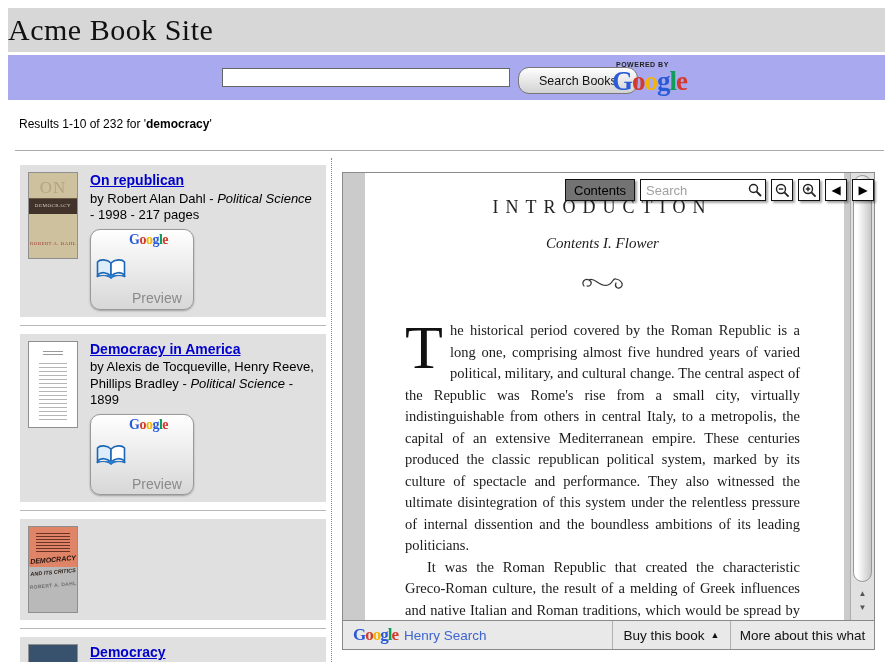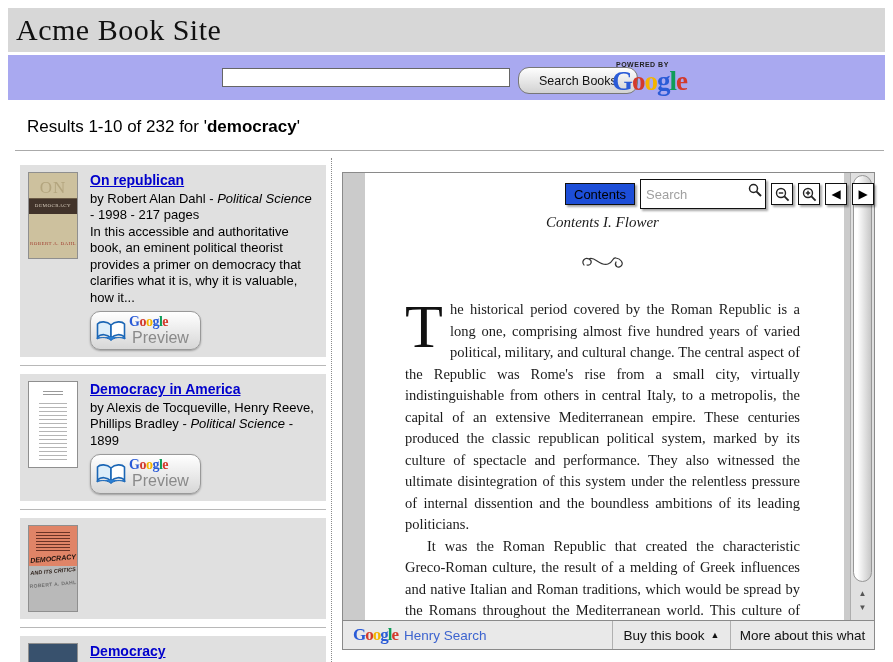--- a/index.html
+++ b/index.html
@@ -4,41 +4,41 @@
 <style>
   * { box-sizing: border-box; margin: 0; padding: 0; }
   html,body { width: 893px; height: 662px; overflow: hidden; background:#fff;
               font-family: "Liberation Sans", sans-serif; }
   .stage { position: relative; width: 893px; height: 662px; background:#fff; }
 
   
   .site-header { position:absolute; left:8px; top:8px; width:877px; height:44px;
                  background:#d7d7d7; display:flex; align-items:center; }
   .site-title { font-family:"Liberation Serif", serif; font-weight:400; font-size:30px;
-                color:#111; padding-left:8px; letter-spacing:.5px; }
+                color:#111; letter-spacing:.5px; }
 
   
   .search-band { position:absolute; left:8px; top:55px; width:877px; height:45px;
                  background:#a9a9f0; }
   .band-input { position:absolute; left:214px; top:13px; width:288px; height:19px;
                 border:1px solid #666; background:#fff; font-size:12px; padding:0 4px; }
   .band-btn { position:absolute; left:510px; top:12px; height:27px; padding:0 20px;
               border:1px solid #777; border-radius:11px;
               background:linear-gradient(#fefefe,#d2d2d2); font-size:12.5px; color:#111;
               cursor:pointer; font-family:"Liberation Sans", sans-serif; }
   .powered { position:absolute; left:604px; top:3px; line-height:1; }
   .powered-label { display:block; font-size:7px; font-weight:bold; letter-spacing:.5px;
                    color:#222; margin:3px 0 0 4px; }
   .glogo { font-family:"Liberation Serif", serif; font-weight:bold; letter-spacing:-1px; }
   .glogo-lg { font-size:27px; }
   .glogo-md { font-size:17px; }
   .glogo-sm { font-size:14px; letter-spacing:-.5px; }
 
   
-  .results-line { position:absolute; left:27px; top:117px; font-size:17px; color:#000; }
+  .results-line { position:absolute; left:19px; top:117px; font-size:12px; color:#000; }
   .results-rule { position:absolute; left:15px; top:150px; width:869px; height:1px;
                   background:#aaa; border:0; }
   .col-rule { position:absolute; left:331px; top:158px; height:504px; width:0;
               border-left:1px dotted #8a8a8a; }
 
   
   .results-col { position:absolute; left:20px; top:165px; width:306px; }
   .result { background:#e0e0e0; padding:7px 8px; display:flex; gap:12px; }
   .result-sep { border-top:1px solid #b8b8b8; margin:8px 0; }
   .thumb { width:50px; flex:0 0 50px; height:87px; border:1px solid #8f8f8f;
@@ -47,21 +47,21 @@
   .result-title { display:inline-block; color:#0000cc; font-weight:bold; font-size:14px;
                   text-decoration:underline; margin-bottom:2px; cursor:pointer; }
   .subject-italic { font-style:italic; }
 
   
   .preview-btn { margin-top:5px; display:inline-flex; align-items:center; gap:3px;
                  padding:3px 11px 3px 5px; border:1px solid #999; border-radius:10px;
                  background:linear-gradient(#ffffff,#d7d7d7);
                  box-shadow:0 1px 2px rgba(0,0,0,.3); cursor:pointer; }
   .preview-txt { line-height:1.05; text-align:left; }
-  .preview-word { display:block; font-size:16px; color:#8a8a8a; margin-left:3px; }
+  .preview-word { display:block; font-size:14px; color:#8a8a8a; margin-left:3px;margin-top:44px; }
 
   
   .cover1 { background:#cdc19e; width:100%; height:100%; display:flex;
             flex-direction:column; align-items:center;
             font-family:"Liberation Serif", serif; }
   .cover1-on { font-size:17px; color:#b3a57e; margin-top:5px; letter-spacing:1px; }
   .cover1-strip { width:100%; background:#41332a; color:#d8cdbd; font-size:5px;
                   letter-spacing:.5px; text-align:center; padding:4px 0 6px;
                   border-top:1px solid #6b5b46; }
   .cover1-author { margin-top:auto; margin-bottom:12px; font-size:5px; color:#a03c2e;
@@ -99,24 +99,24 @@
   .book-author { text-align:center; font-style:italic; font-size:15px; margin-top:17px; }
   .flourish-wrap { text-align:center; margin-top:23px; }
   .book-para { font-size:14.5px; line-height:21.5px; text-align:justify; }
   .p1 { margin-top:25px; }
   .dropcap { float:left; font-size:62px; line-height:49px; padding:3px 7px 0 0; color:#111; }
   .p2 { text-indent:22px; }
 
   
   .viewer-toolbar { position:absolute; top:6px; left:222px; display:flex; gap:5px;
                     align-items:center; z-index:3; font-family:"Liberation Sans", sans-serif; }
-  .tb-contents { height:22px; padding:0 8px; background:#1d4ed8; border:1px solid #111;
+  .tb-contents { height:22px; padding:0 8px; background:#737373; border:1px solid #111;
                  box-shadow:2px 2px 2px rgba(0,0,0,.35); font-size:13px; cursor:pointer; }
   .tb-searchwrap { position:relative; }
-  .tb-search { width:126px; height:30px; border:1px solid #111; background:#fff;
+  .tb-search { width:126px; height:22px; border:1px solid #111; background:#fff;
                box-shadow:2px 2px 2px rgba(0,0,0,.35); font-size:13px; padding:0 22px 0 5px; }
   .tb-search::placeholder { color:#a0a0a0; }
   .tb-mag { position:absolute; right:4px; top:4px; }
   .tb-btn { width:22px; height:22px; background:#fff; border:1px solid #111;
             box-shadow:2px 2px 2px rgba(0,0,0,.35); display:flex; align-items:center;
             justify-content:center; font-size:12px; color:#000; cursor:pointer; padding:0; }
 
   
   .vscroll { width:24px; background:#e0e0e0; border-left:1px solid #adadad;
              position:relative; }
@@ -169,21 +169,20 @@
       <div class="thumb">
         <div class="cover1">
           <span class="cover1-on">ON</span>
           <span class="cover1-strip">DEMOCRACY</span>
           <span class="cover1-author">ROBERT A. DAHL</span>
         </div>
       </div>
       <div class="result-text">
         <span class="result-title">On republican</span>
         <div><span>by Robert Alan Dahl - </span><span class="subject-italic">Political Science</span><span> - 1998 - 217 pages</span></div>
-        <div>In this accessible and authoritative book, an eminent political theorist provides a primer on democracy that clarifies what it is, why it is valuable, how it...</div>
         <div class="preview-btn">
           <svg width="30" height="22" viewBox="0 0 30 22">
             <path d="M15 5 C11 1 4 1 1.5 4 L1.5 17 C5 13.5 11 14 15 18 Z" fill="#ddeefa" stroke="#1b66b5" stroke-width="1.6"></path>
             <path d="M15 5 C19 1 26 1 28.5 4 L28.5 17 C25 13.5 19 14 15 18 Z" fill="#ffffff" stroke="#1b66b5" stroke-width="1.6"></path>
             <path d="M1.5 17 L1 19 C6 16.5 12 17.5 15 20.5 C18 17.5 24 16.5 29 19 L28.5 17" fill="#2a7fd4" stroke="#1b66b5" stroke-width="1"></path>
           </svg>
           <span class="preview-txt">
             <span class="glogo glogo-sm"><span style="color: rgb(42, 91, 215);">G</span><span style="color: rgb(211, 58, 44);">o</span><span style="color: rgb(244, 180, 0);">o</span><span style="color: rgb(42, 91, 215);">g</span><span style="color: rgb(15, 157, 88);">l</span><span style="color: rgb(211, 58, 44);">e</span></span>
             <span class="preview-word">Preview</span>
           </span>
@@ -280,20 +279,21 @@
         </button>
       <button class="tb-btn">
           <span>▶</span>
         </button>
     </div>
 
     <div class="page-region">
       <div class="gutter-l"></div>
 
       <div class="book-page">
+        <h2 class="book-heading">INTRODUCTION</h2>
         <div class="book-author">Contents I. Flower</div>
         <div class="flourish-wrap">
           <svg width="46" height="16" viewBox="0 0 46 16">
             <path d="M4 11 C1 7 5 3 9 5 C13 7 11 12 7 11 M9 5 C14 1 20 13 28 10 C34 8 32 3 36 4 C41 5 44 9 41 12 C38 14.5 34 12 36 8" fill="none" stroke="#333" stroke-width="1.2" stroke-linecap="round"></path>
           </svg>
         </div>
         <p class="book-para p1"><span class="dropcap">T</span><span>he historical period covered by the Roman Republic is a long one, comprising almost five hundred years of varied political, military, and cultural change. The central aspect of the Republic was Rome's rise from a small city, virtually indistinguishable from others in central Italy, to a metropolis, the capital of an extensive Mediterranean empire. These centuries produced the classic republican political system, marked by its culture of spectacle and performance. They also witnessed the ultimate disintegration of this system under the relentless pressure of internal dissention and the boundless ambitions of its leading politicians.</span></p>
         <p class="book-para p2">It was the Roman Republic that created the characteristic Greco-Roman culture, the result of a melding of Greek influences and native Italian and Roman traditions, which would be spread by the Romans throughout the Mediterranean world. This culture of fusion, a hallmark of the republican ethos, can be traced in literature, art, architecture, law, rhetoric, philosophy, and everyday life. Latin literature in all genres of prose and verse also emerged during the time of Rome's imperial expansion. Above all, the vast changes between the early fifth century and</p>
       </div>
 

